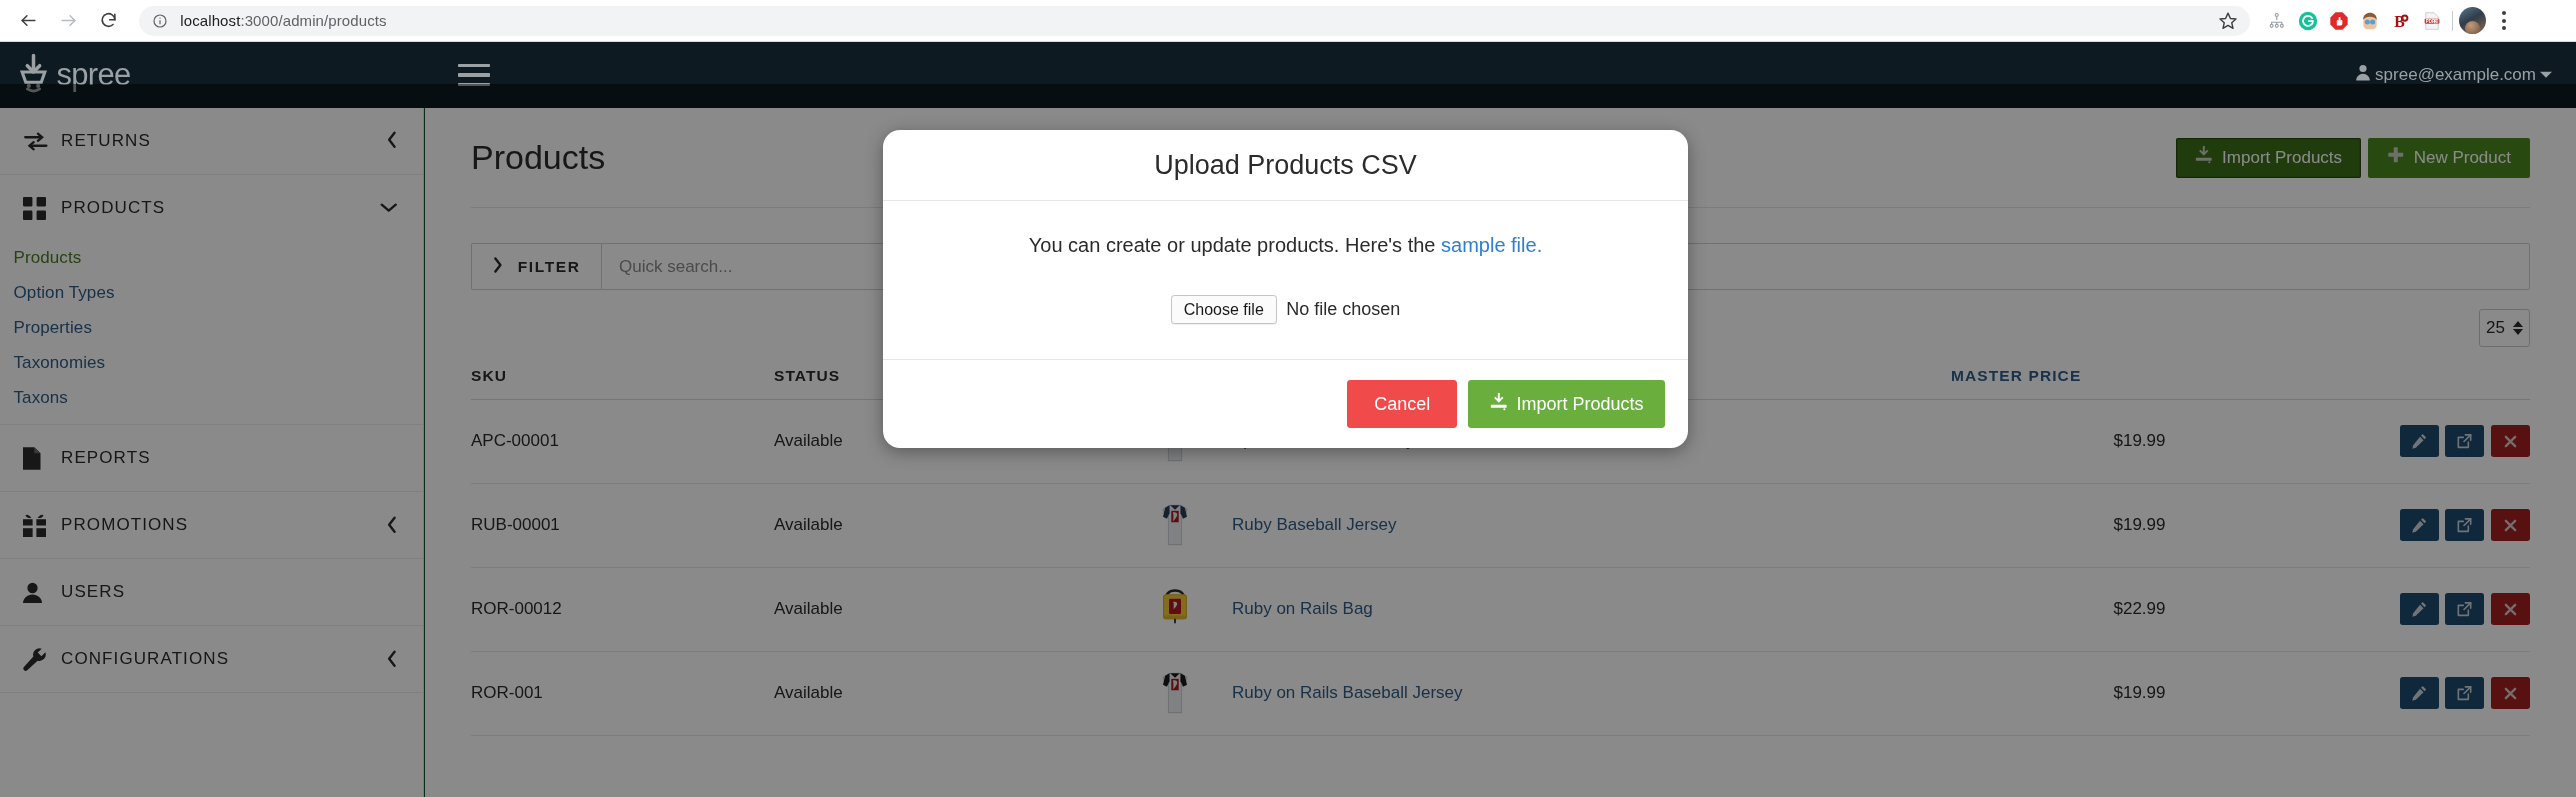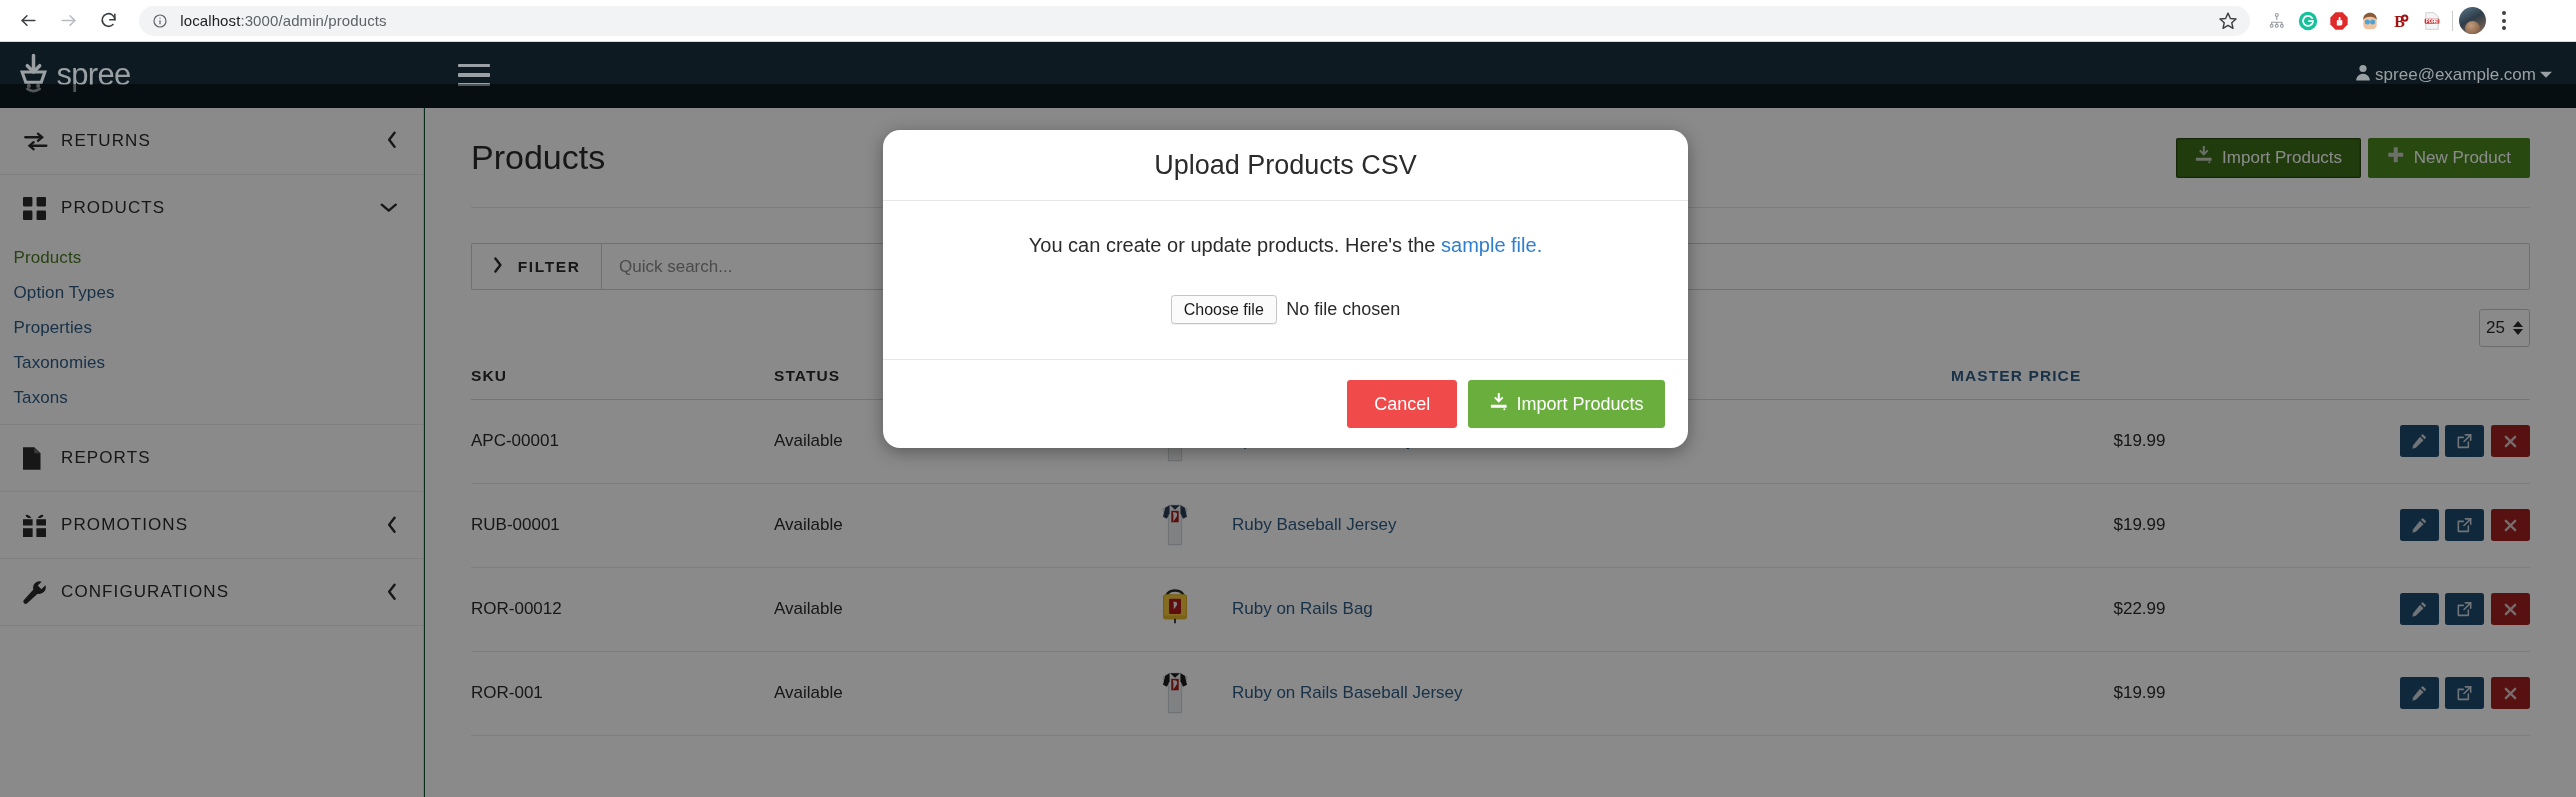--- a/index.html
+++ b/index.html
@@ -426,20 +426,31 @@
         </span>
         <span class="lbl">PROMOTIONS</span>
         <span class="chev">
           <svg width="10.8" height="17.5" viewBox="0 0 10 16" fill="none" stroke="#2b2b2b" stroke-width="2.2" stroke-linecap="round" stroke-linejoin="round">
               <polyline points="7,1.5 2,8 7,14.5"></polyline>
             </svg>
         </span>
       </div>
     </div>
 
+    <div class="nav-group">
+      <div class="nav-item">
+        <span class="ico">
+          <svg width="19" height="21.5" viewBox="0 0 20 22" fill="#2b2b2b">
+              <circle cx="10" cy="6" r="5.4"></circle>
+              <path d="M0 22c0-5.2 4.5-9.2 10-9.2s10 4 10 9.2z"></path>
+            </svg>
+        </span>
+        <span class="lbl">USERS</span>
+      </div>
+    </div>
 
     <div class="nav-group">
       <div class="nav-item">
         <span class="ico">
           <svg width="23" height="23" viewBox="0 0 22 22" fill="#2b2b2b">
               <path d="M21.4 4.1l-3.8 3.8-3.5-3.5 3.8-3.8a6.2 6.2 0 0 0-8 7.6L.9 18.2a2.2 2.2 0 0 0 3.1 3.1l10-9.1a6.2 6.2 0 0 0 7.4-8.1z"></path>
             </svg>
         </span>
         <span class="lbl">CONFIGURATIONS</span>
         <span class="chev">

